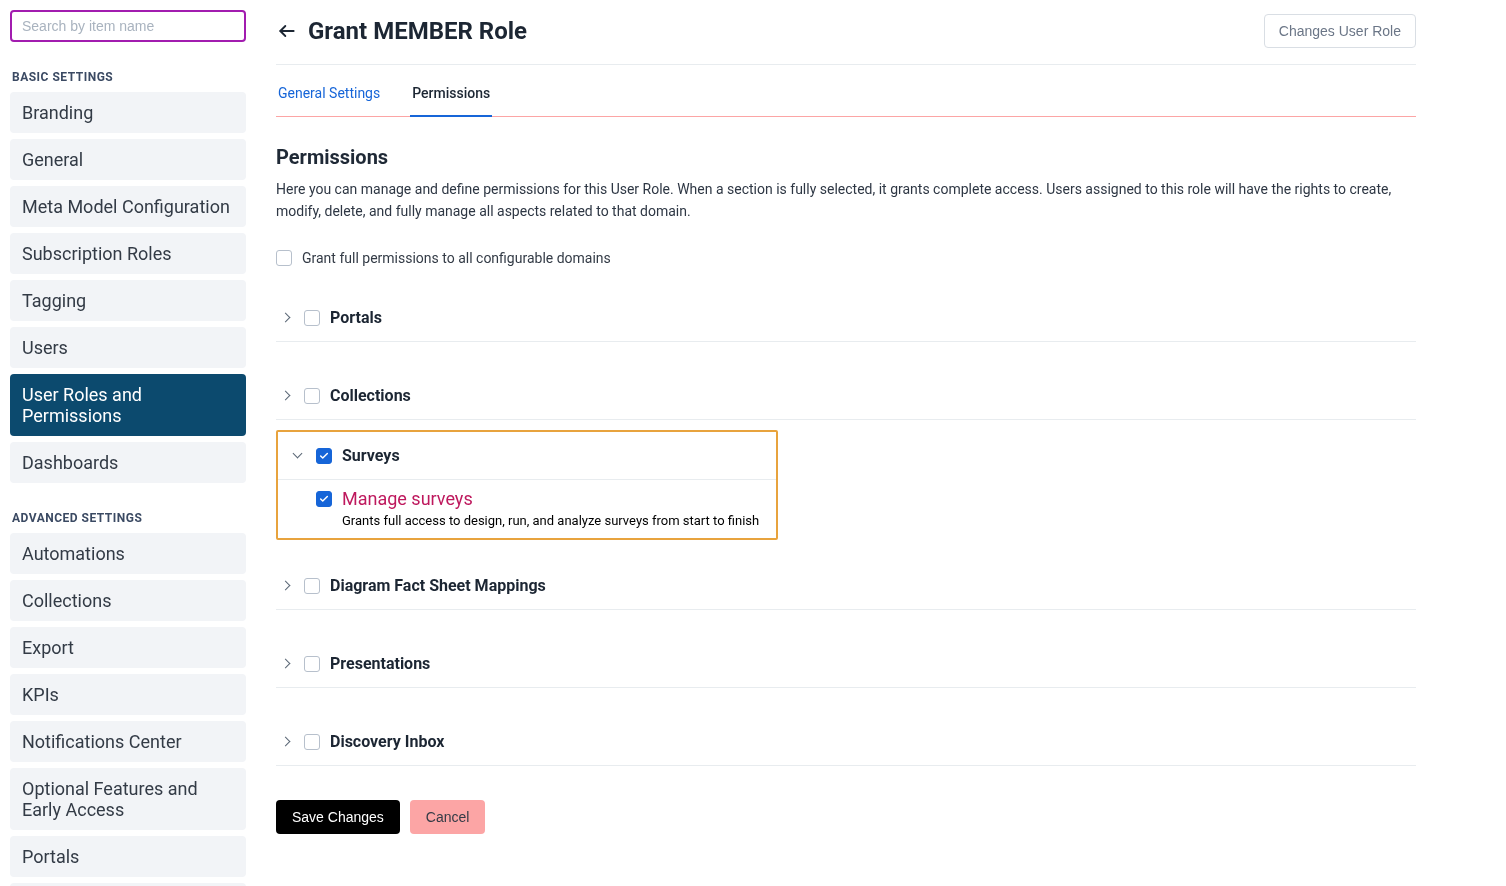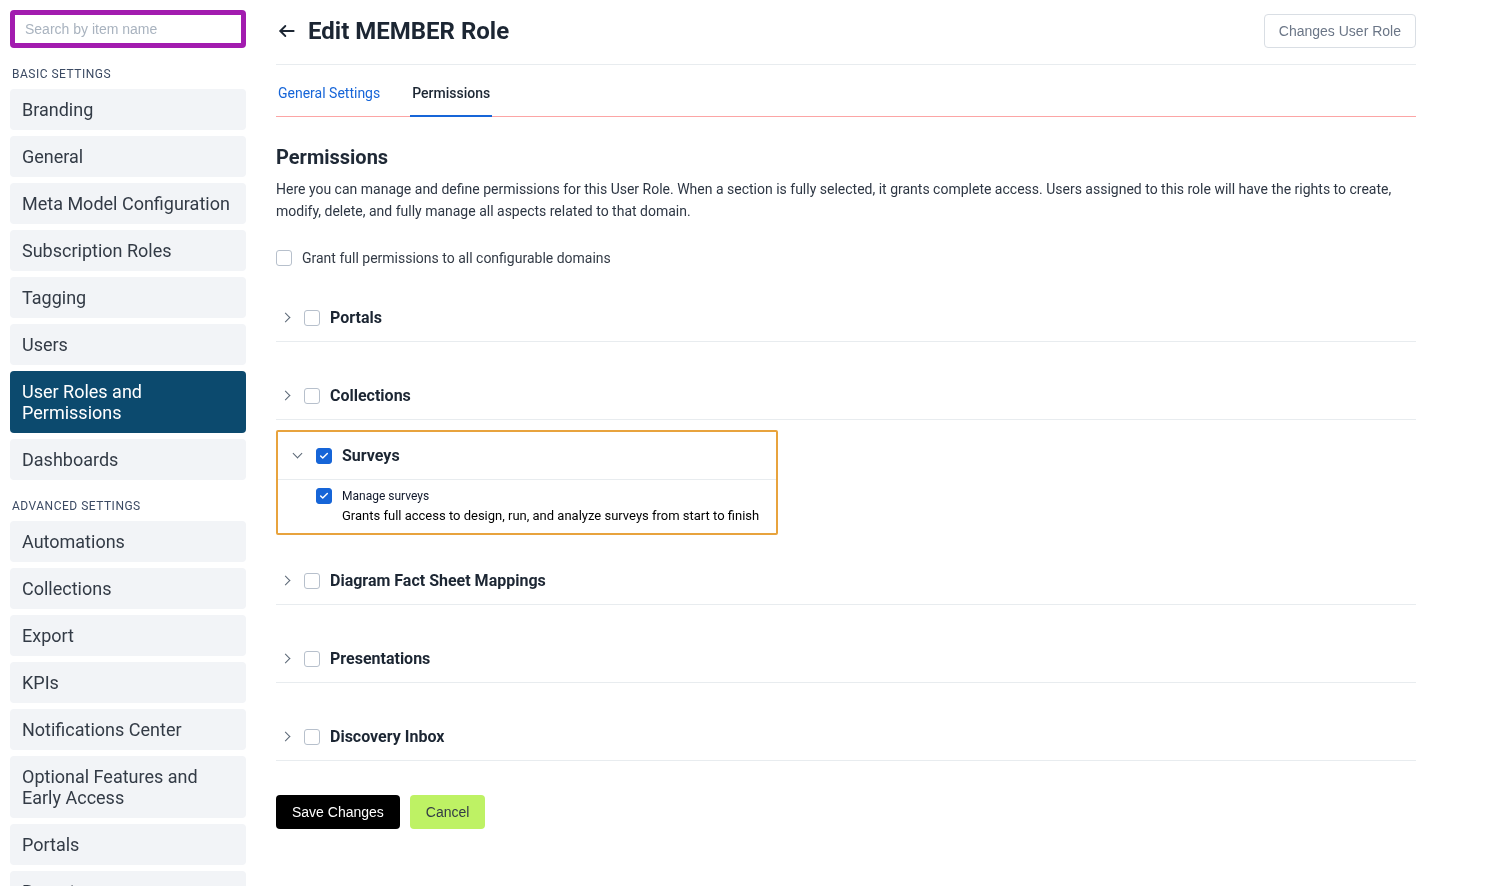--- a/index.html
+++ b/index.html
@@ -12,34 +12,34 @@
       height: 886px;
       display: flex;
     }
     .sidebar {
       width: 256px;
       padding: 10px;
       flex-shrink: 0;
     }
     .search-box {
       width: 100%;
-      border: 5px solid #a21caf;
+      border: 2px solid #a21caf;
       border-radius: 4px;
       padding: 6px 10px;
       font-size: 14px;
       color: #333;
       background: #fff;
     }
     .search-box::placeholder { color: #a9b3bf; }
     .section-header {
       font-size: 12px;
-      font-weight: 400;
+      font-weight: 700;
       letter-spacing: 0.5px;
       color: #3b4a63;
-      margin: 19px 0 8px 2px;
+      margin: 28px 0 8px 2px;
       text-transform: uppercase;
     }
     .nav-list { list-style: none; }
     .nav-item {
       background: #f2f4f7;
       color: #333b46;
       padding: 10px 12px;
       border-radius: 4px;
       margin-bottom: 6px;
       cursor: pointer;
@@ -118,30 +118,30 @@
       border: 2px solid #e8a33d;
       border-radius: 2px;
       margin: 10px 0 22px 0;
       padding: 0px 0 10px 0;
       width: 502px;
     }
     .highlight .perm-row { padding-left:10px; padding-right:10px; }
     .highlight .perm-group-inner { border-bottom: 1px solid #e8ecef; }
     .sub-row { padding: 8px 10px 0 38px; }
     .sub-row .line1 { display:flex; align-items:center; gap:10px; }
-    .sub-label { font-size: 12px; color:#0f172a; }
+    .sub-label { font-size: 18px; color:#be185d; }
     .sub-desc { font-size: 13px; color:#000000; margin: 4px 0 0 26px; }
     .spacer-group { margin-bottom: 30px; border-bottom: 1px solid #e8ecef; }
     .footer-btns { display:flex; gap:10px; margin-top: 34px; }
     .btn-primary {
       background:#000000; color:#fff; border:none; border-radius:4px;
       padding:9px 16px; font-size:14px; cursor:pointer;
     }
     .btn-secondary {
-      background:#bef264; color:#333b46; border:none; border-radius:4px;
+      background:#fca5a5; color:#333b46; border:none; border-radius:4px;
       padding:9px 16px; font-size:14px; cursor:pointer;
     }
     .chevron-right::before {
       content:""; display:inline-block; width:6px; height:6px;
       border-right:1.8px solid #5a6675; border-bottom:1.8px solid #5a6675;
       transform: rotate(-45deg);
     }
     .chevron-down::before {
       content:""; display:inline-block; width:6px; height:6px;
       border-right:1.8px solid #5a6675; border-bottom:1.8px solid #5a6675;
@@ -184,21 +184,21 @@
 
 <main class="main">
   <div class="page-head">
     <div class="title-wrap">
       <span class="back-arrow">
         <svg width="20" height="20" viewBox="0 0 24 24" fill="none" stroke="#1c2633" stroke-width="2.2" stroke-linecap="round" stroke-linejoin="round">
             <line x1="20" y1="12" x2="4" y2="12"></line>
             <polyline points="10 18 4 12 10 6"></polyline>
           </svg>
       </span>
-      <h1 class="page-title">Edit MEMBER Role</h1>
+      <h1 class="page-title">Grant MEMBER Role</h1>
     </div>
     <button class="delete-btn">Changes User Role</button>
   </div>
 
   <div class="tabs">
     <div class="tab">General Settings</div>
     <div class="tab active">Permissions</div>
   </div>
 
   <div class="content">

